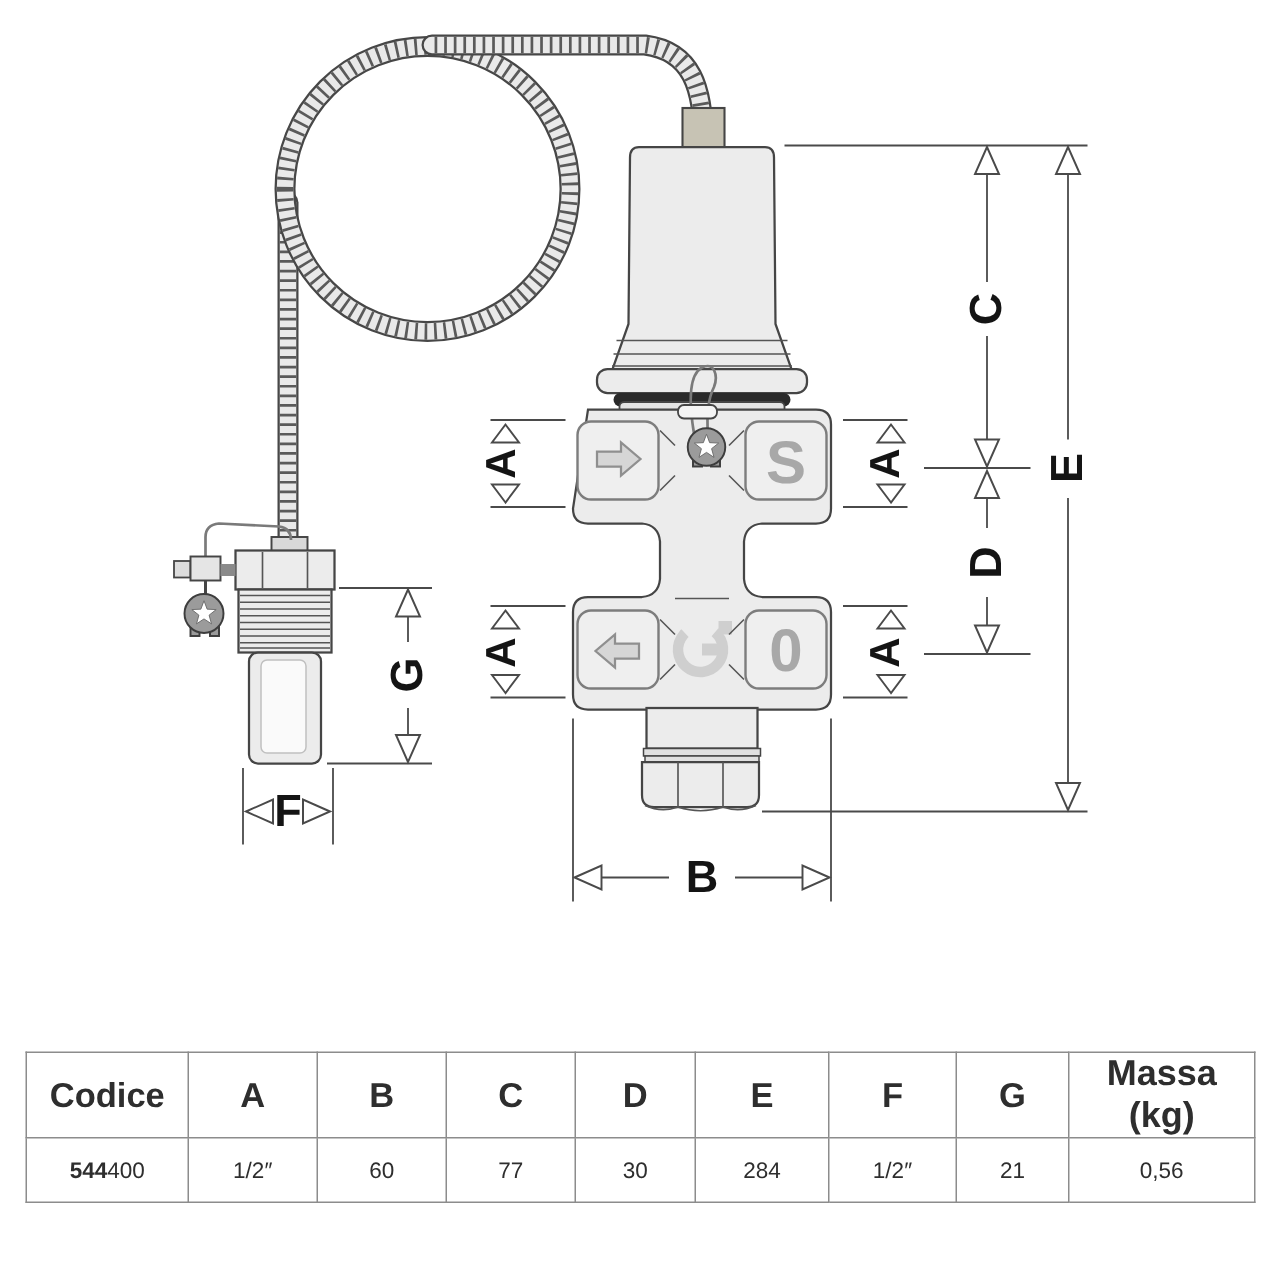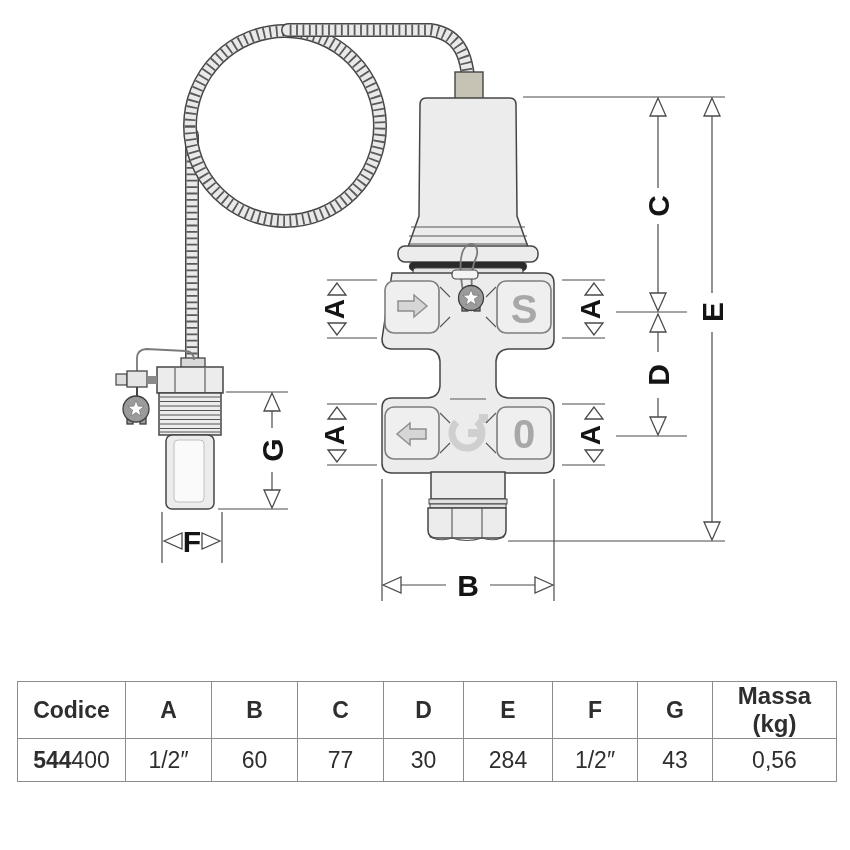--- a/index.html
+++ b/index.html
@@ -12,25 +12,25 @@
   .tube-fill{stroke:#e9e9e9;stroke-width:11;fill:none;stroke-linecap:round;}
   .tube-ribs{stroke:#5a5a5a;stroke-width:11;fill:none;stroke-dasharray:1.8 4.6;}
   .dim{stroke:#4a4a4a;stroke-width:1.2;fill:none;}
   .dim-tri{fill:#ffffff;stroke:#4a4a4a;stroke-width:1.3;}
   .dim-label{font-family:"Liberation Sans",sans-serif;font-weight:bold;font-size:30px;fill:#141414;}
   .dim-label-a{font-size:28px;}
   .glyph{font-family:"Liberation Sans",sans-serif;font-weight:bold;fill:#a8a8a8;}
   .port{fill:#efefef;stroke:#7d7d7d;stroke-width:1.6;}
   .seal{fill:#9b9b9b;stroke:#3d3d3d;stroke-width:1.3;}
   .wire{stroke:#7a7a7a;stroke-width:1.8;fill:none;}
-  .dim-table{position:absolute;left:17px;top:681px;border-collapse:collapse;table-layout:fixed;
+  .dim-table{position:absolute;left:17px;top:701px;border-collapse:collapse;table-layout:fixed;
              text-align:center;color:#2e2e2e;}
   .dim-table th,.dim-table td{border:1.5px solid #8c8c8c;padding:0;}
   .dim-table th{font-size:23px;font-weight:bold;height:37px;}
-  .dim-table td{font-size:23px;font-weight:normal;height:42px;}
+  .dim-table td{font-size:15px;font-weight:normal;height:42px;}
   .dim-table th.small{font-size:24px;}
 </style>
 </head>
 <body>
 
 <div id="page">
 
 <svg width="850" height="665" viewBox="0 0 850 665">
   <defs>
     <path id="tubeDrop" d="M 192 135 L 192 364"></path>
@@ -269,19 +269,19 @@
   </thead>
   <tbody>
     <tr>
       <td><b>544</b><span>400</span></td>
       <td>1/2″</td>
       <td>60</td>
       <td>77</td>
       <td>30</td>
       <td>284</td>
       <td>1/2″</td>
-      <td>43</td>
+      <td>21</td>
       <td>0,56</td>
     </tr>
   </tbody>
 </table>
 
 </div>
 
 </body></html>

